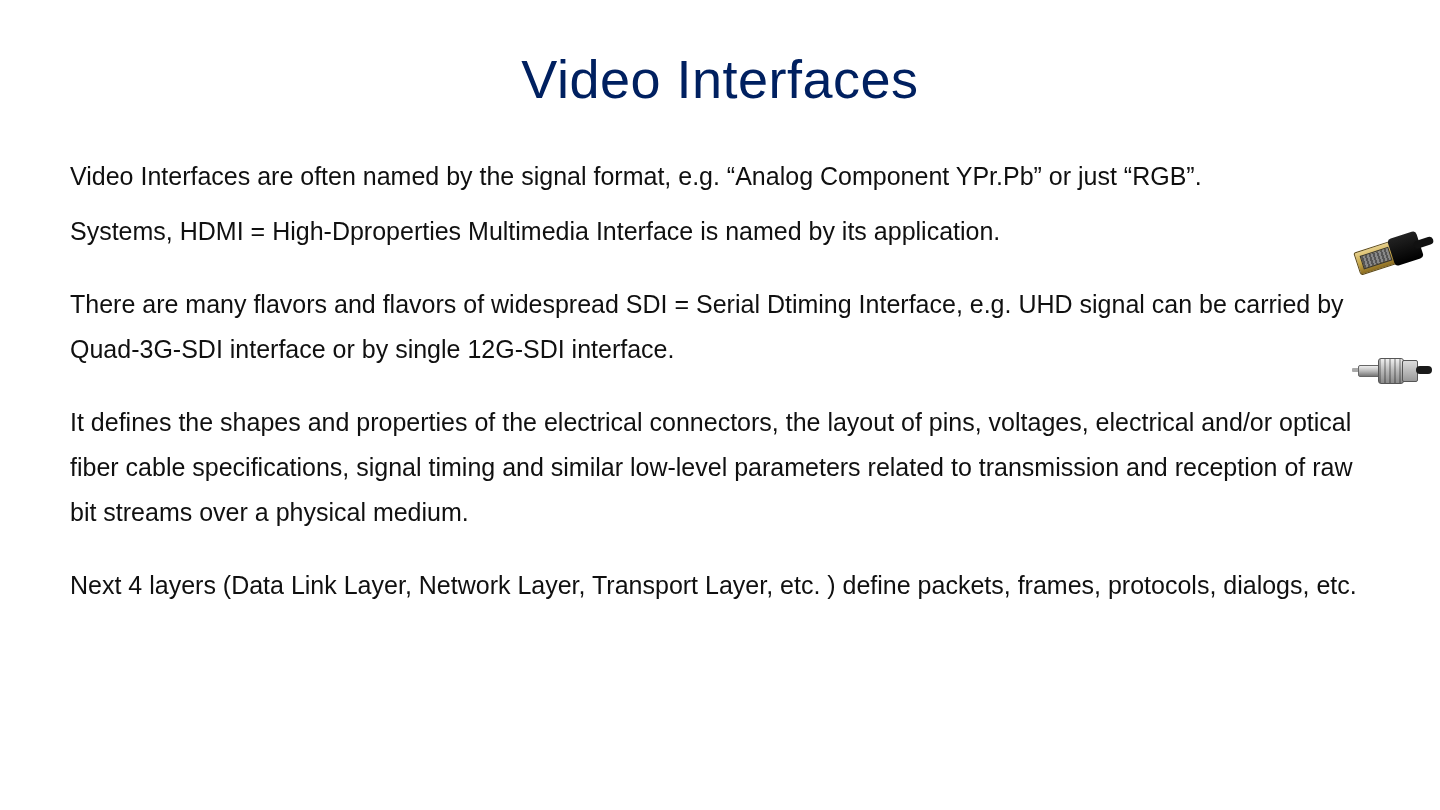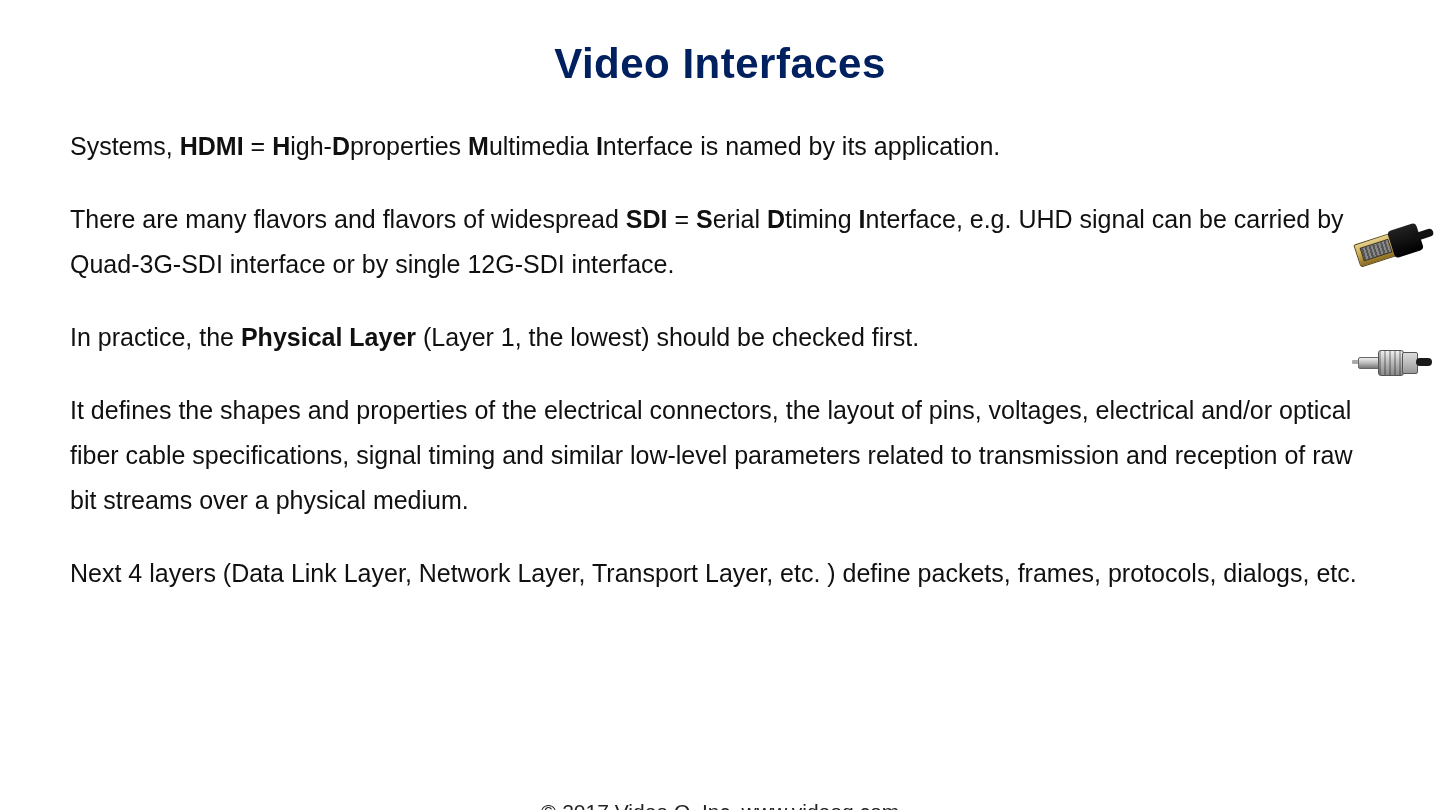--- a/index.html
+++ b/index.html
@@ -14,40 +14,40 @@
     position: relative;
   }
   .slide {
     position: relative;
     width: 1440px;
     height: 810px;
     box-sizing: border-box;
   }
   .title {
     text-align: center;
-    font-size: 42px;
-    font-weight: bold;
+    font-size: 54px;
+    font-weight: normal;
     color: #002060;
     padding-top: 12px;
     padding-bottom: 8px;
     letter-spacing: 0.5px;
   }
   .body {
     padding: 0 70px 0 70px;
     font-size: 25px;
     line-height: 1.8;
     color: #101010;
   }
   .para {
     margin: 0 0 28px 0;
   }
   .tight {
     margin: 0 0 10px 0;
   }
-  b { font-weight: bold; margin-top: 29px; }
+  b { font-weight: normal; margin-top: 29px; }
   .footer {
     position: absolute;
     bottom: 14px;
     left: 0;
     width: 100%;
     text-align: center;
     font-size: 21px;
     color: #222;
   }
   
@@ -155,33 +155,31 @@
 </style>
 </head>
 <body>
 
 <div class="slide">
 
   <h1 class="title">Video Interfaces</h1>
 
   <div class="body">
 
+    <p class="para tight">Video Interfaces are often named by the signal format, e.g. “Analog Component YPr.Pb” or  just “RGB”.</p>
 
     <p class="para">
       <span>Systems, </span><b>HDMI</b><span> = </span><b>H</b><span>igh-</span><b>D</b><span>properties </span><b>M</b><span>ultimedia </span><b>I</b><span>nterface is named by its application.</span>
     </p>
 
     <p class="para">
       <span>There are many flavors and flavors of widespread </span><b>SDI</b><span> = </span><b>S</b><span>erial </span><b>D</b><span>timing </span><b>I</b><span>nterface, e.g. UHD signal can be carried by Quad-3G-SDI interface or by single 12G-SDI interface.</span>
     </p>
 
 
-    <p class="para">
-      <span>In practice, the </span><b>Physical Layer</b><span> (Layer 1, the lowest) should be checked first.</span>
-    </p>
 
     <p class="para">It defines the shapes and properties of the electrical connectors, the layout of pins, voltages, electrical and/or optical fiber cable specifications, signal timing and similar low-level parameters related to transmission and reception of raw bit streams over a physical medium.</p>
 
     <p class="para">Next 4 layers (Data Link Layer, Network Layer, Transport Layer, etc. ) define packets, frames, protocols, dialogs, etc.</p>
 
   </div>
 
   <div class="hdmi">
     <div class="plug"></div>
     <div class="sleeve"></div>

